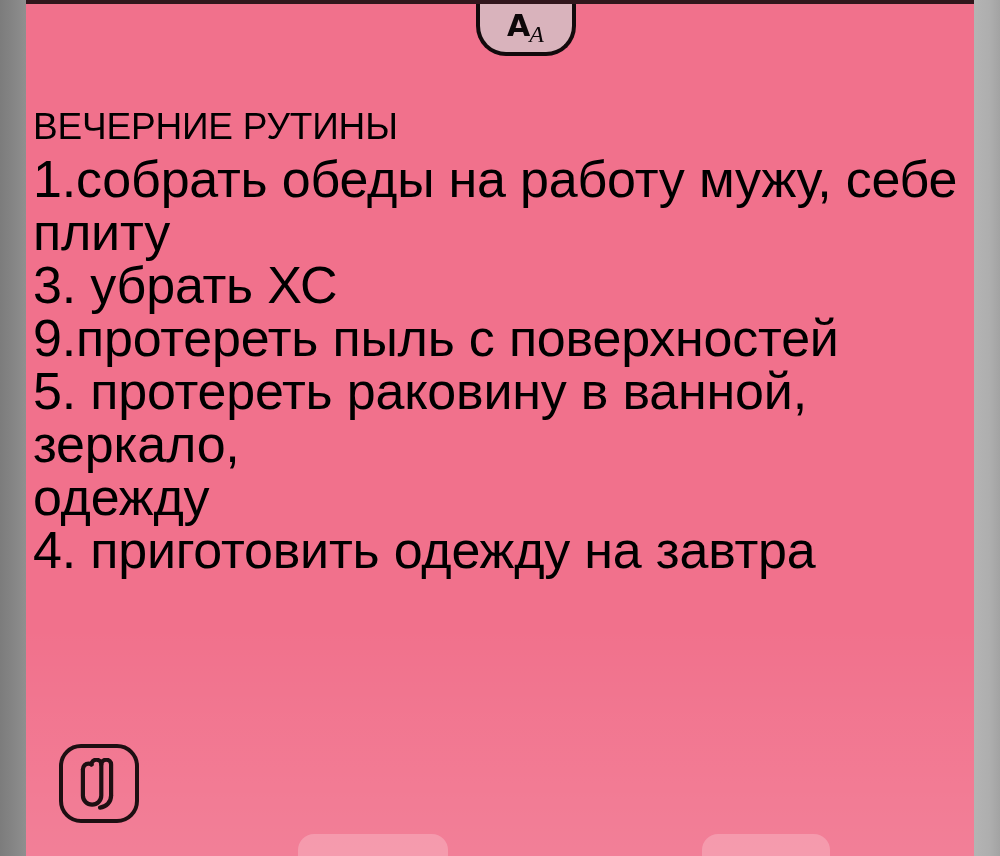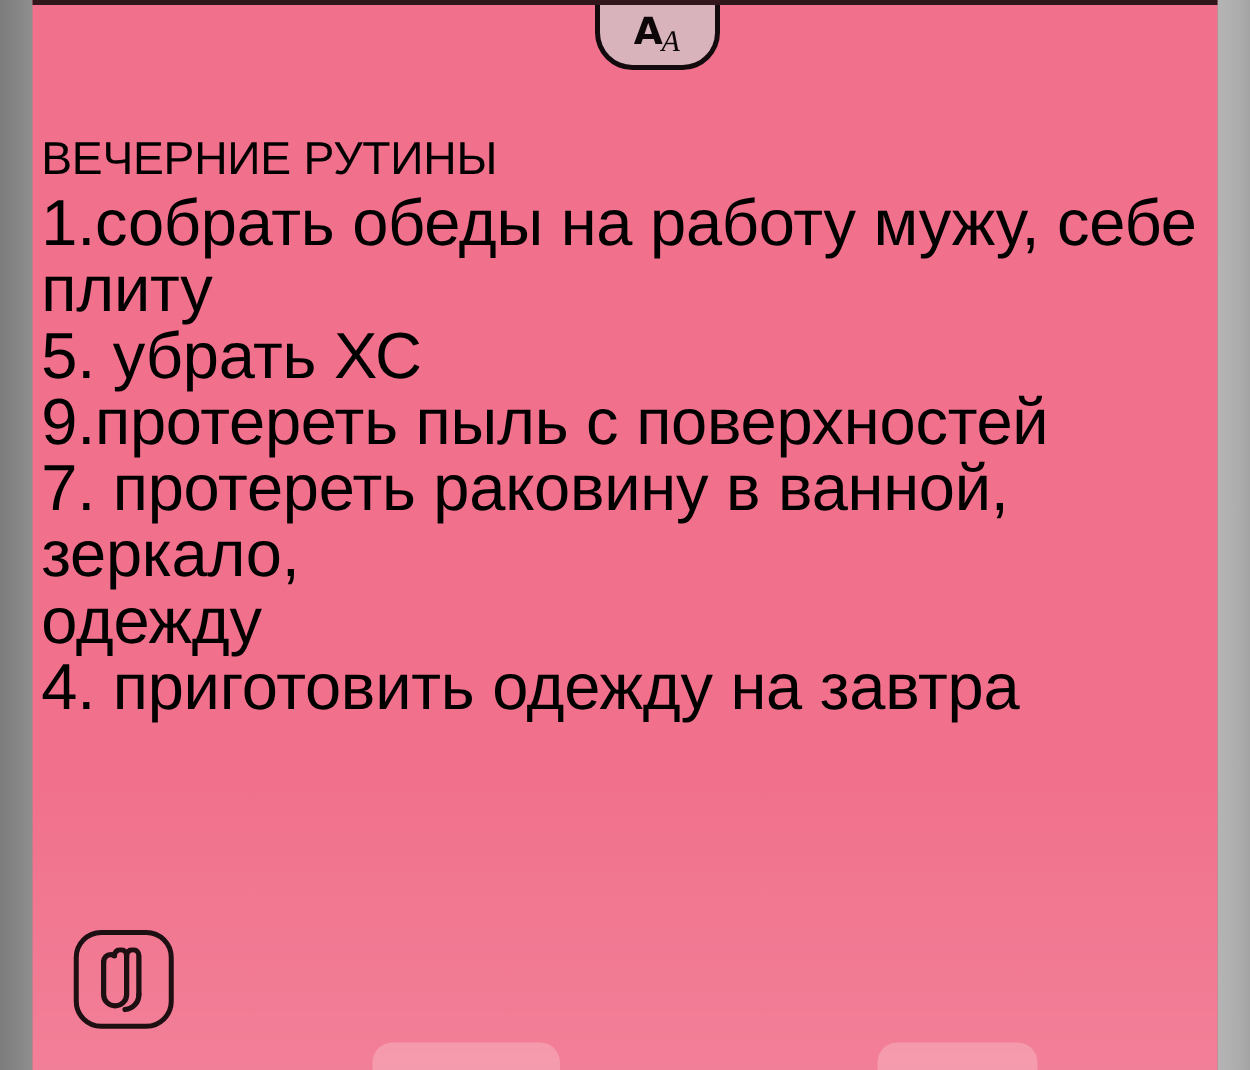--- a/index.html
+++ b/index.html
@@ -153,23 +153,23 @@
 
     <div class="aa-badge">
       <span class="aa-big">A</span>
         <span class="aa-small">A</span>
     </div>
 
     <div class="note">
       <div class="note-title">ВЕЧЕРНИЕ РУТИНЫ</div>
       <div class="note-line">1.собрать обеды на работу мужу, себе</div>
       <div class="note-line">плиту</div>
-      <div class="note-line">5. убрать ХС</div>
+      <div class="note-line">3. убрать ХС</div>
       <div class="note-line">9.протереть пыль с поверхностей</div>
-      <div class="note-line">7. протереть раковину в ванной, зеркало,</div>
+      <div class="note-line">5. протереть раковину в ванной, зеркало,</div>
       <div class="note-line">одежду</div>
       <div class="note-line">4. приготовить одежду на завтра</div>
     </div>
 
     <div class="clip-btn">
       <span>
         <svg width="40" height="52" viewBox="0 0 40 52" fill="none" stroke="#1d0f12" stroke-width="4.2" stroke-linecap="round" stroke-linejoin="round">
           <path d="M12.5 6.5 C12.5 3.8 14.7 1.7 17.4 1.7 C20.1 1.7 22.3 3.8 22.3 6.5 L22.3 37.5 C22.3 42.6 18.2 46.7 13.1 46.7 C8.0 46.7 3.9 42.6 3.9 37.5 L3.9 11.5"></path>
           <path d="M22.3 6.5 C22.3 3.8 24.5 1.7 27.2 1.7 C29.9 1.7 32.1 3.8 32.1 6.5 L32.1 37.5"></path>
           <path d="M3.9 11.5 C3.9 8.0 6.4 5.6 9.6 5.6 C12.0 5.6 12.5 6.5 12.5 6.5"></path>

